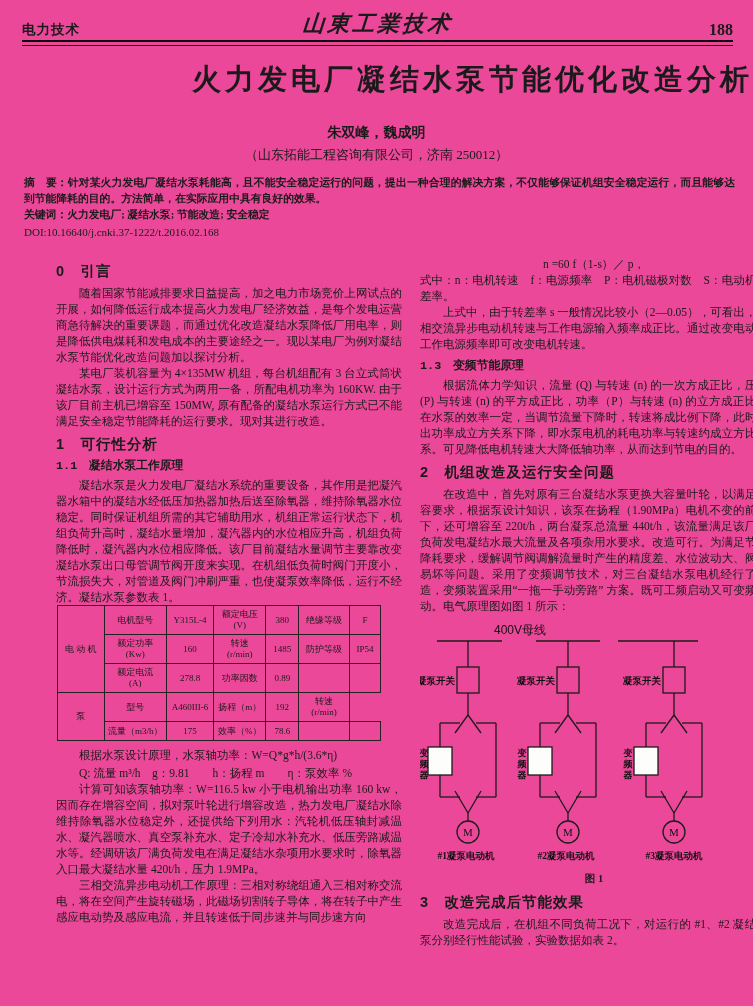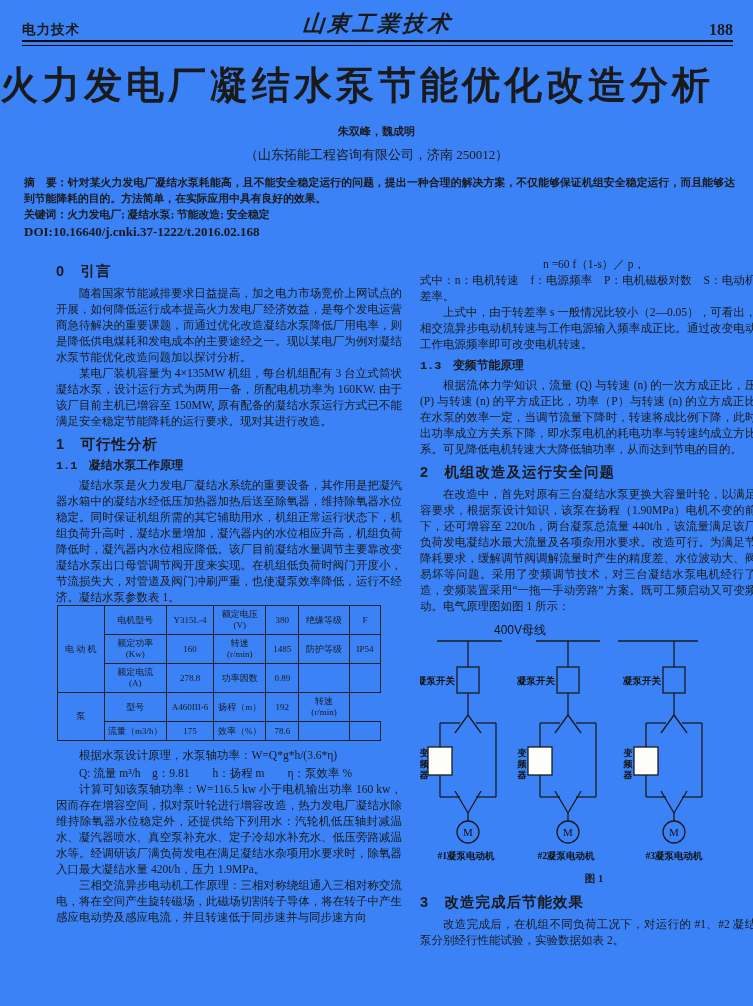--- a/index.html
+++ b/index.html
@@ -1,43 +1,43 @@
 <!DOCTYPE html>
 <html><head>
 <meta charset="utf-8">
 <style>
   html,body{margin:0;padding:0;background:#e8e8e8;}
   .page{
     position:relative;width:753px;height:1006px;margin:0 auto;
-    background:#3b82f6;color:#1a1a1a;overflow:hidden;
+    background:#ec4899;color:#1a1a1a;overflow:hidden;
     font-family:"Liberation Serif","DejaVu Serif",serif;
   }
   
   .hdr{position:absolute;left:22px;right:20px;top:13px;height:26px;
     display:flex;align-items:flex-end;justify-content:space-between;}
   .hdr-left{font-family:"Liberation Sans","DejaVu Sans",sans-serif;
     font-size:13.5px;font-weight:bold;letter-spacing:1px;}
   .hdr-center{position:absolute;left:0;right:0;text-align:center;
     font-size:22px;font-weight:900;font-style:italic;letter-spacing:3px;
     transform:skewX(-4deg);}
   .hdr-right{font-size:16px;font-weight:bold;}
   .hdr-rule{position:absolute;left:22px;right:20px;top:40px;height:3px;
     border-top:2.4px solid #0d0d0d;border-bottom:1.6px solid #0d0d0d;}
   
-  .title{position:absolute;left:0;right:0;top:60px;text-align:left;
-    font-size:38px;font-weight:900;letter-spacing:4px;}
+  .title{position:absolute;left:0;right:0;top:60px;text-align:right;
+    font-size:29px;font-weight:900;letter-spacing:4px;}
   .authors{position:absolute;left:0;right:0;top:124px;text-align:center;
-    font-size:11px;font-weight:bold;}
+    font-size:14px;font-weight:bold;}
   .affil{position:absolute;left:0;right:0;top:146px;text-align:center;
     font-size:13px;}
   
   .meta{position:absolute;left:24px;right:18px;top:174px;
     font-size:10.8px;line-height:16px;}
   .meta .abs,.meta .kw{font-weight:bold;text-align:justify;margin:0;}
-  .meta .doi{font-weight:bold;margin-top:2px;font-size:13px;}
+  .meta .doi{font-weight:normal;margin-top:2px;font-size:11px;}
   
   .col{position:absolute;top:256px;font-size:11.5px;line-height:16px;
     text-align:justify;margin-left:34px;}
   .col-l{left:22px;width:346px;}
   .col-r{left:386px;width:348px;}
   h1.sec{font-family:"Liberation Sans","DejaVu Sans",sans-serif;
     font-size:14.5px;font-weight:bold;margin:7px 0 6px 0;letter-spacing:1px;}
   h2.sub{font-family:Liberation Mono, monospace;
     font-size:11.8px;font-weight:bold;margin:6px 0 3px 0;}
   p{margin:0;}

